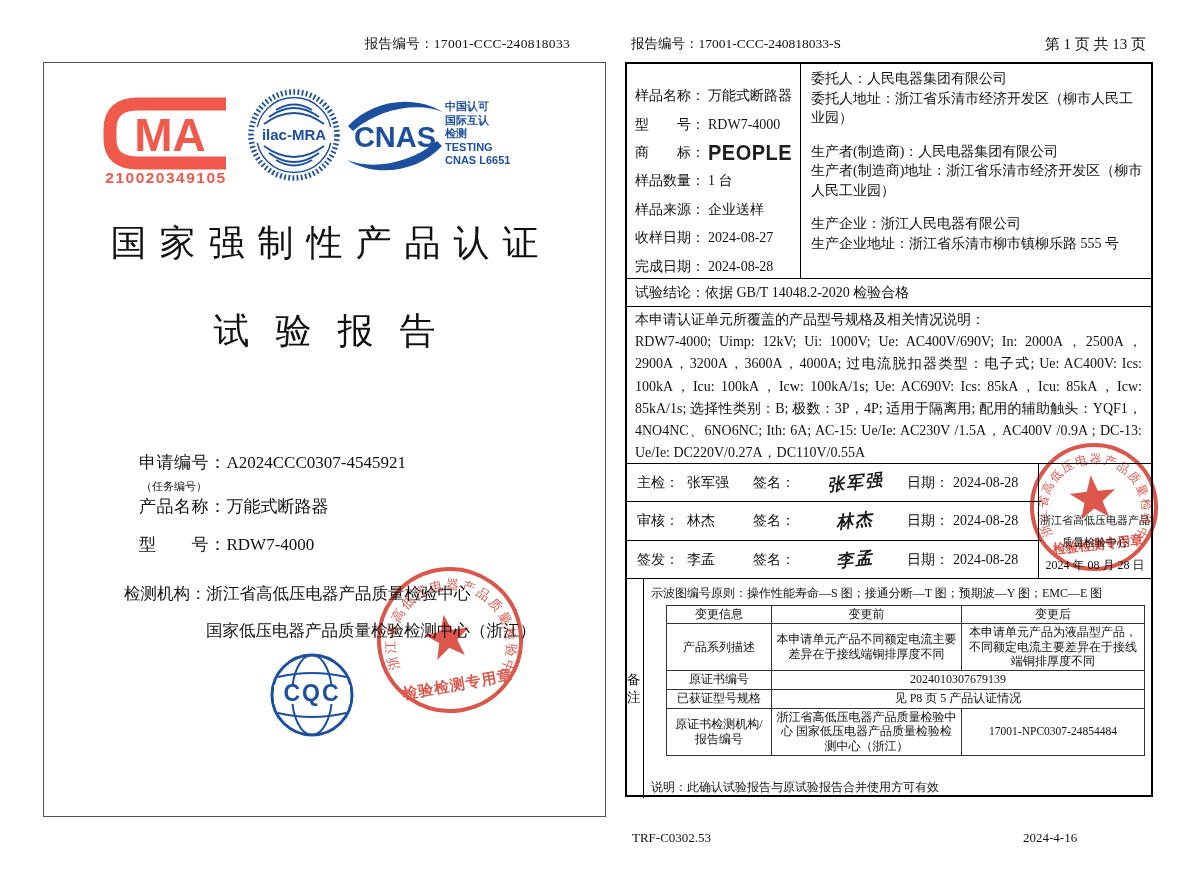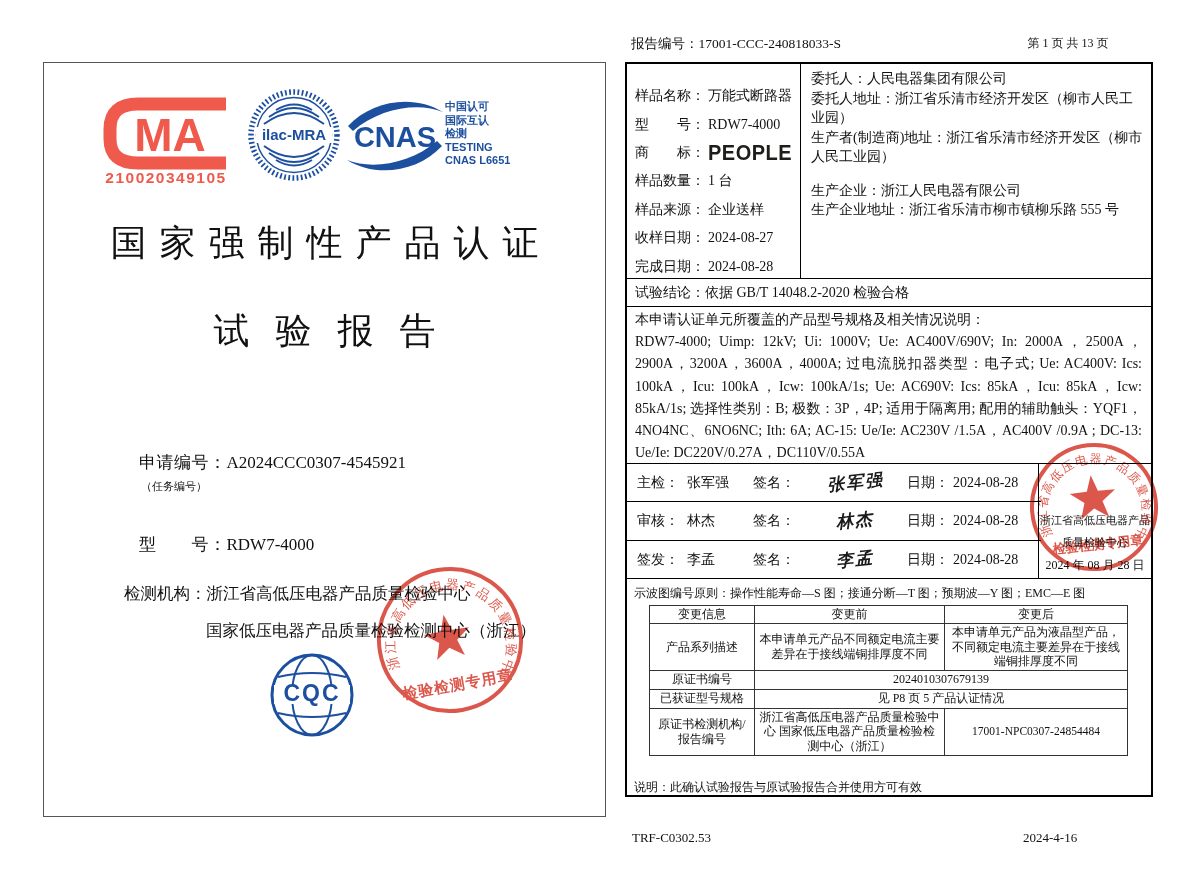--- a/index.html
+++ b/index.html
@@ -2,21 +2,21 @@
 <html><head>
 <meta charset="utf-8">
 <style>
   *{box-sizing:border-box;margin:0;padding:0}
   body{background:#e8e8e8;font-family:"Liberation Serif","DejaVu Serif",serif;color:#111}
   .canvas{position:relative;width:1200px;height:883px;background:#fff;overflow:hidden}
   .abs{position:absolute}
   
   .hdrL{left:180px;top:35px;width:390px;text-align:right;font-size:13.5px;letter-spacing:.3px}
   .hdrR{left:631px;top:35px;font-size:13.5px}
-  .pageNo{left:990px;top:35px;width:156px;text-align:center;font-size:12px}
+  .pageNo{left:990px;top:35px;width:156px;text-align:right;font-size:15px}
   .ftL{left:632px;top:830px;font-size:13px}
   .ftR{left:1023px;top:830px;font-size:13px}
   
   .cover{left:43px;top:62px;width:563px;height:755px;border:1px solid #555;background:#fff}
   .cover .abs{position:absolute}
   .cnastxt{left:401px;top:37px;font-family:"Liberation Sans",sans-serif;font-weight:bold;color:#1d4f9f;font-size:11px;line-height:13.5px}
   .t1{left:0;width:100%;top:156px;text-align:center;font-size:36px;letter-spacing:13px;text-indent:13px;font-weight:500}
   .t2{left:0;width:100%;top:244px;text-align:center;font-size:36px;letter-spacing:26px;text-indent:26px;font-weight:500}
   .cbrow{left:0;width:100%;top:344px;text-align:center;font-size:14.5px}
   .cb{margin:0 6px;white-space:nowrap}
@@ -71,20 +71,21 @@
   .st-red-f{fill:#d84437}
   .stampsvg{mix-blend-mode:multiply;opacity:.9}
   svg text{font-family:"Liberation Sans",sans-serif}
   svg text.serifcjk{font-family:"Liberation Serif","DejaVu Serif",serif}
 </style>
 </head>
 <body>
 
 <div class="canvas">
 
+  <div class="abs hdrL"><span>报告编号：</span><span>17001-CCC-240818033</span></div>
   <div class="abs hdrR"><span>报告编号：</span><span>17001-CCC-240818033-S</span></div>
   <div class="abs pageNo">第 1 页 共 13 页</div>
 
   <div class="abs cover">
 
     <svg class="abs" style="left:52px;top:26px" width="140" height="98" viewBox="0 0 140 98">
       <path class="cma-s" d="M130 15 L42 15 Q14 15 14 40 L14 50 Q14 74 42 74 L130 74" stroke-width="13"></path>
       <text x="74" y="62" font-size="46" font-weight="bold" text-anchor="middle" class="cma-f">MA</text>
       <text x="70" y="94" font-size="15.5" font-weight="600" text-anchor="middle" letter-spacing="1.5" class="cma-f">210020349105</text>
     </svg>
@@ -115,20 +116,21 @@
       <div>TESTING</div>
       <div>CNAS L6651</div>
     </div>
 
     <div class="abs t2">试验报告</div>
     <div class="abs t1">国家强制性产品认证</div>
 
 
     <div class="abs fld f1"><span class="lab">申请编号：</span><span>A2024CCC0307-4545921</span></div>
     <div class="abs fnote">（任务编号）</div>
+    <div class="abs fld f2"><span class="lab">产品名称：</span><span>万能式断路器</span></div>
     <div class="abs fld f3"><span class="lab">型　　号：</span><span>RDW7-4000</span></div>
 
     <div class="abs ag1"><span>检测机构：</span><span>浙江省高低压电器产品质量检验中心</span></div>
     <div class="abs ag2">国家低压电器产品质量检验检测中心（浙江）</div>
 
     <svg class="abs" style="left:225px;top:589px" width="86" height="86" viewBox="0 0 86 86">
       <circle cx="43" cy="43" r="40" class="blue-s" stroke-width="3"></circle>
       <ellipse cx="43" cy="43" rx="20" ry="40" class="blue-s" stroke-width="2"></ellipse>
       <path class="blue-s" stroke-width="2" d="M9 25 Q43 17 77 25"></path>
       <path class="blue-s" stroke-width="2" d="M9 61 Q43 69 77 61"></path>
@@ -178,20 +180,21 @@
             <span class="v">2024-08-27</span>
           </div>
         <div class="row">
             <span>完成日期：</span>
             <span class="v">2024-08-28</span>
           </div>
       </div>
       <div class="b1R">
         <div>委托人：人民电器集团有限公司</div>
         <div>委托人地址：浙江省乐清市经济开发区（柳市人民工业园）</div>
+        <div class="gap">生产者(制造商)：人民电器集团有限公司</div>
         <div>生产者(制造商)地址：浙江省乐清市经济开发区（柳市人民工业园）</div>
         <div class="gap">生产企业：浙江人民电器有限公司</div>
         <div>生产企业地址：浙江省乐清市柳市镇柳乐路 555 号</div>
       </div>
     </div>
 
     <div class="concl">试验结论：依据 GB/T 14048.2-2020 检验合格</div>
 
     <div class="coverage"><span>本申请认证单元所覆盖的产品型号规格及相关情况说明：</span><br><span>RDW7-4000; Uimp: 12kV; Ui: 1000V; Ue: AC400V/690V; In: 2000A，2500A，2900A，3200A，3600A，4000A; 过电流脱扣器类型：电子式; Ue: AC400V: Ics: 100kA，Icu: 100kA，Icw: 100kA/1s; Ue: AC690V: Ics: 85kA，Icu: 85kA，Icw: 85kA/1s; 选择性类别：B; 极数：3P，4P; 适用于隔离用; 配用的辅助触头：YQF1，4NO4NC、6NO6NC; Ith: 6A; AC-15: Ue/Ie: AC230V /1.5A，AC400V /0.9A ; DC-13: Ue/Ie: DC220V/0.27A，DC110V/0.55A</span></div>
 
@@ -221,20 +224,21 @@
           <span class="sr-date">2024-08-28</span>
       </div>
       <div class="stampcell">
         <div>浙江省高低压电器产品</div>
         <div>质量检验中心</div>
         <div style="font-size:12px">2024 年 08 月 28 日</div>
       </div>
     </div>
 
     <div class="remark">
+      <div class="rlabel">备注</div>
       <div class="rbody">
         <div class="osc">示波图编号原则：操作性能寿命—S 图；接通分断—T 图；预期波—Y 图；EMC—E 图</div>
         <table class="chg">
           <tbody>
               <tr class="hrow">
             <td class="c1">变更信息</td>
             <td class="c2">变更前</td>
             <td class="c3">变更后</td>
           </tr>
           <tr class="r2">

